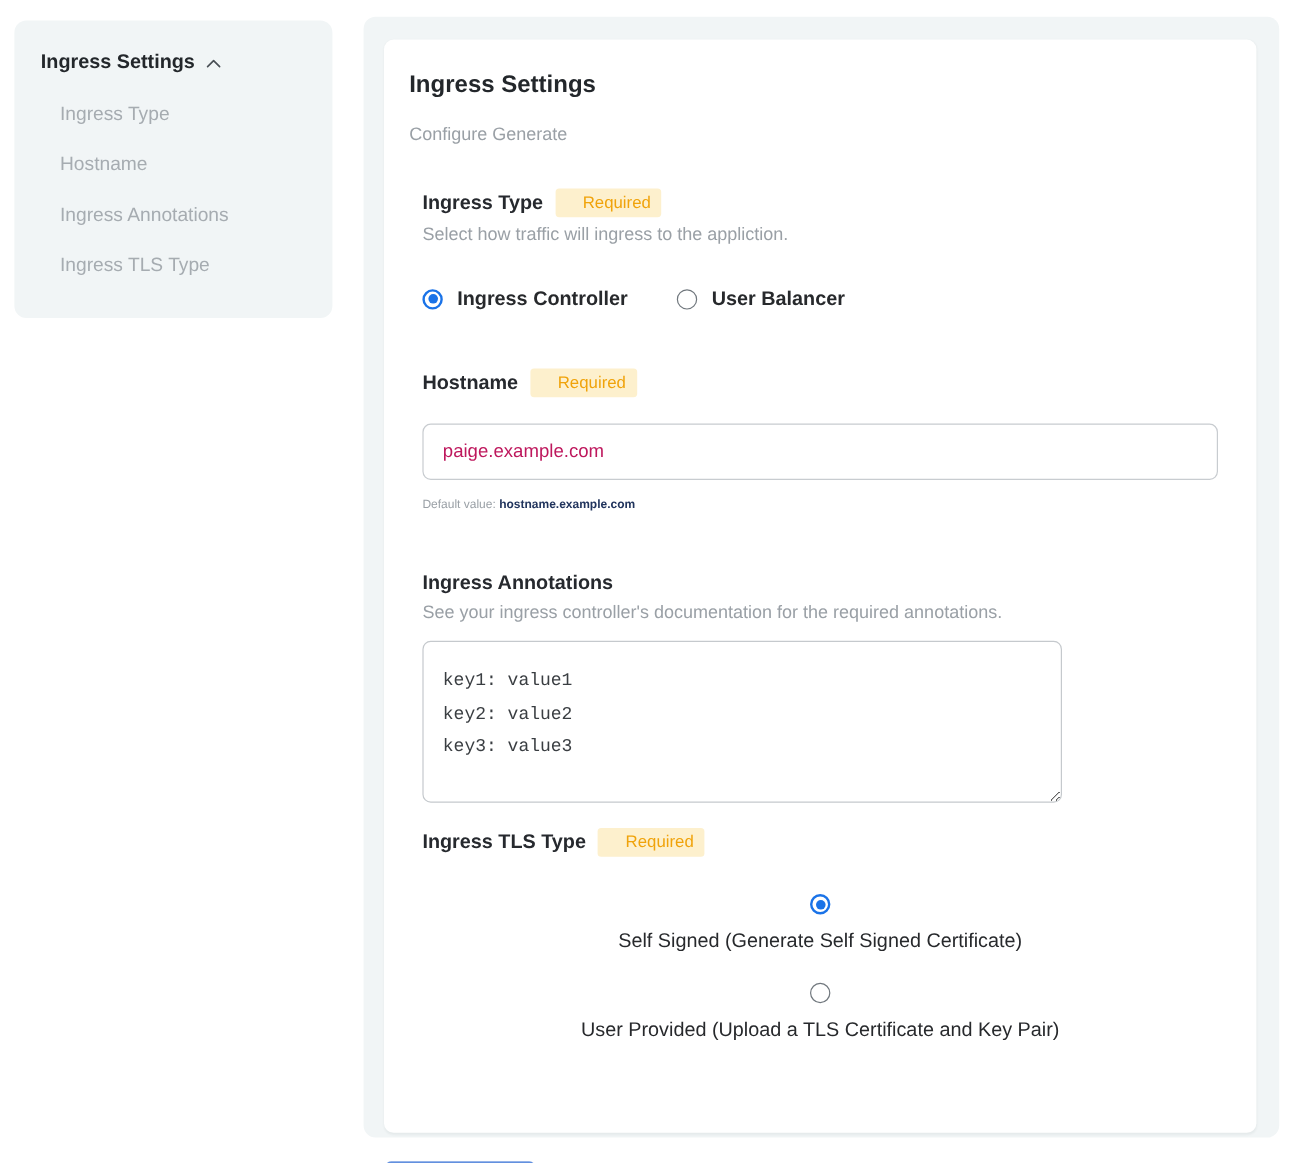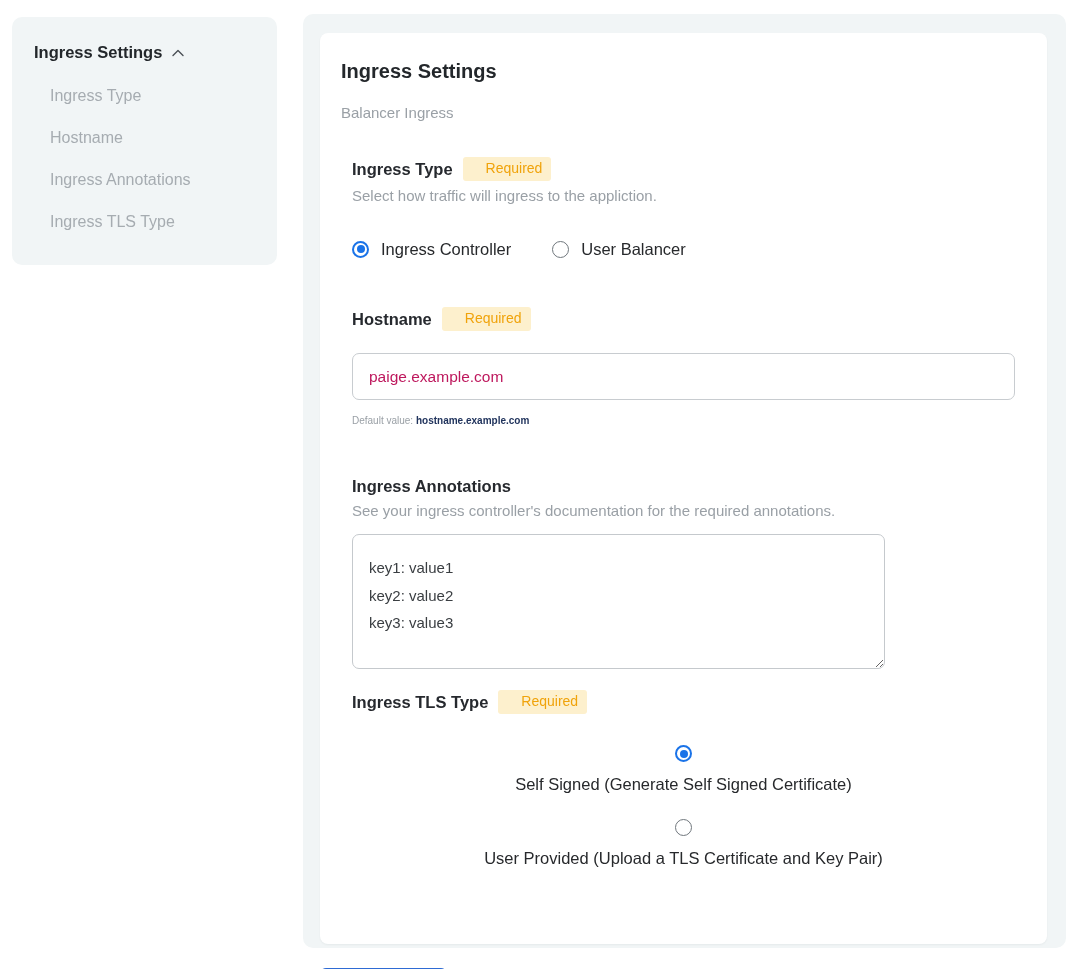--- a/index.html
+++ b/index.html
@@ -85,20 +85,21 @@
   
   .section-ingress-type { margin-top: 35px; }
   .section-hostname     { margin-top: 48px; }
   .section-annotations  { margin-top: 46px; }
   .section-tls          { margin-top: 21px; }
 
   
   .radio-row {
     display: flex; align-items: flex-start;
     margin-top: 34px;
+    font-weight: bold;
   }
   .radio-option {
     display: flex; align-items: center; gap: 12px;
     margin-right: 41px;
     cursor: pointer;
   }
   .radio-circle {
     width: 17px; height: 17px; flex: 0 0 17px;
     border: 1.6px solid #70777d;
     border-radius: 50%;
@@ -140,21 +141,21 @@
   }
   .default-value {
     color: #21345d; font-weight: 700;
   }
   .annotations-textarea {
     margin-top: 14px;
     width: 533px; height: 135px;
     border: 1px solid #c5c9cd;
     border-radius: 7px;
     padding: 19px 16px 10px 16px;
-    font-family: Liberation Sans, sans-serif;
+    font-family: Liberation Mono, monospace;
     font-size: 15px; line-height: 27.5px;
     color: #3a3e42;
     background: #fff;
     resize: both;
     outline: none;
     display: block;
     overflow: hidden;
   }
 
   
@@ -186,21 +187,21 @@
   </div>
   <div class="side-item">Ingress Type</div>
   <div class="side-item">Hostname</div>
   <div class="side-item">Ingress Annotations</div>
   <div class="side-item">Ingress TLS Type</div>
 </nav>
 
 <main class="main-panel">
   <section class="card">
     <h1 class="card-title">Ingress Settings</h1>
-    <p class="card-subtitle">Balancer Ingress</p>
+    <p class="card-subtitle">Configure Generate</p>
 
     <div class="sections">
 
       <div class="section-ingress-type">
         <div class="section-heading-row">
           <span class="section-heading">Ingress Type</span>
           <span class="required-badge">Required</span>
         </div>
         <p class="section-desc">Select how traffic will ingress to the appliction.</p>
         <div class="radio-row">

